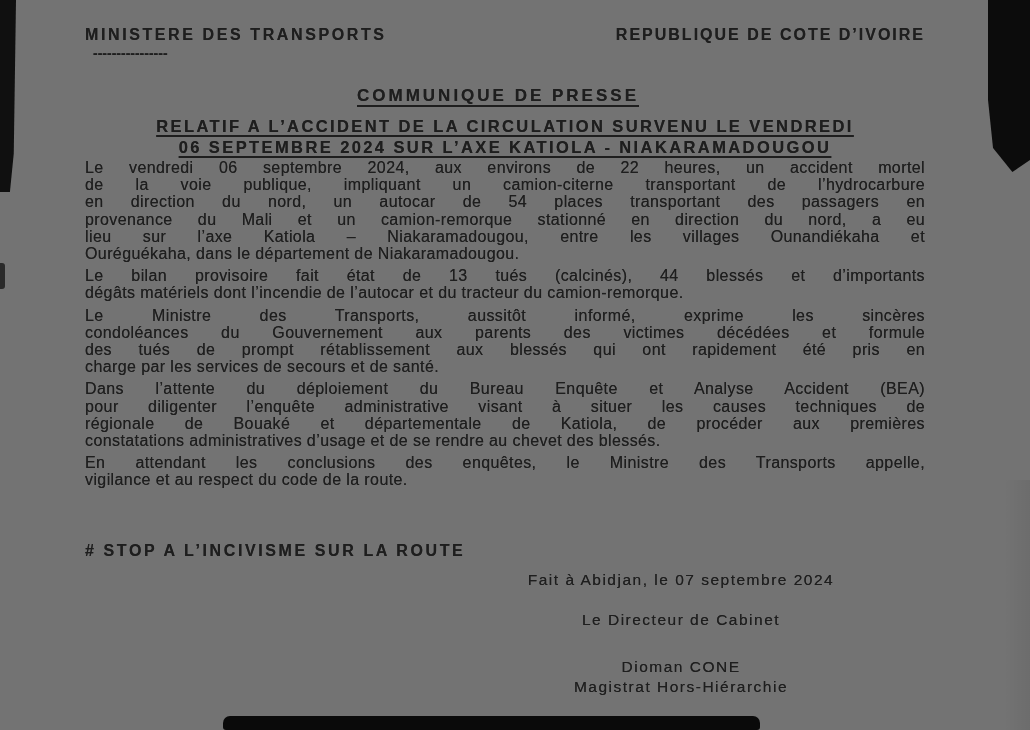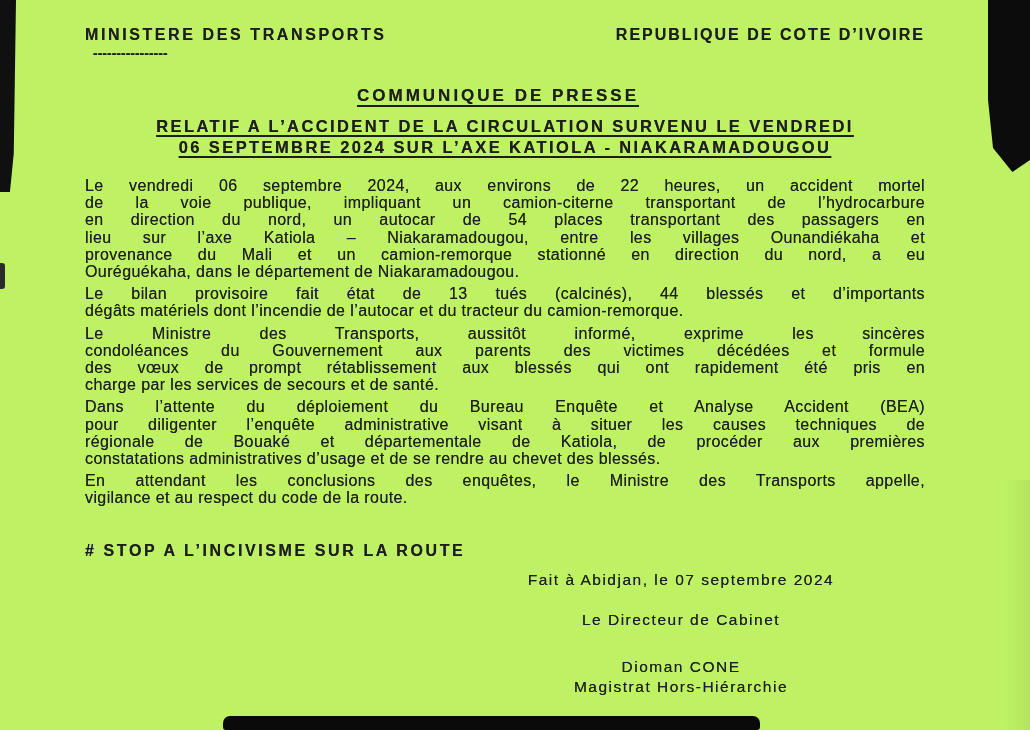--- a/index.html
+++ b/index.html
@@ -8,21 +8,21 @@
     background: #fbfbfb;
     width: 1030px;
     height: 730px;
     overflow: hidden;
     font-family: "Liberation Sans", sans-serif;
   }
   .page {
     position: relative;
     width: 1030px;
     height: 730px;
-    background: #bef264;
+    background: #737373;
     color: #1e1e1e;
     text-shadow: 0 0 0.5px rgba(30,30,30,0.75);
   }
   
   .scan-left {
     position: absolute; left: 0; top: 0;
     width: 16px; height: 192px;
     background: #101010;
     clip-path: polygon(0 0, 100% 0, 86% 80%, 62% 100%, 0 100%);
   }
@@ -76,21 +76,21 @@
     text-align: center; font-weight: bold; font-size: 16.5px;
     letter-spacing: 2.4px; line-height: 21px;
   }
   .subtitle div {
     text-decoration: underline;
     text-decoration-thickness: 2px;
     text-underline-offset: 3px;
   }
   
   .body {
-    position: absolute; top: 177px; left: 85px; width: 840px;
+    position: absolute; top: 159px; left: 85px; width: 840px;
     font-size: 16px; line-height: 17.2px; letter-spacing: 0.4px;
   }
   .para { margin: 0 0 5px 0; }
   .pline { text-align: justify; text-align-last: justify; }
   .pline.last { text-align-last: left; }
   .hashtag {
     position: absolute; top: 542px; left: 85px;
     font-weight: bold; font-size: 16px; letter-spacing: 2.6px;
   }
   
@@ -128,32 +128,32 @@
   <div class="subtitle">
     <div>RELATIF A L’ACCIDENT DE LA CIRCULATION SURVENU LE VENDREDI</div>
     <div>06 SEPTEMBRE 2024 SUR L’AXE KATIOLA - NIAKARAMADOUGOU</div>
   </div>
 
   <div class="body" id="paragraphs">
       <div class="para">
         <div class="pline">Le vendredi 06 septembre 2024, aux environs de 22 heures, un accident mortel</div>
         <div class="pline">de la voie publique, impliquant un camion-citerne transportant de l’hydrocarbure</div>
         <div class="pline">en direction du nord, un autocar de 54 places transportant des passagers en</div>
+        <div class="pline">provenance du Mali et un camion-remorque stationné en direction du nord, a eu</div>
         <div class="pline">lieu sur l’axe Katiola – Niakaramadougou, entre les villages Ounandiékaha et</div>
-        <div class="pline">provenance du Mali et un camion-remorque stationné en direction du nord, a eu</div>
         <div class="pline last">Ouréguékaha, dans le département de Niakaramadougou.</div>
       </div>
       <div class="para">
         <div class="pline">Le bilan provisoire fait état de 13 tués (calcinés), 44 blessés et d’importants</div>
         <div class="pline last">dégâts matériels dont l’incendie de l’autocar et du tracteur du camion-remorque.</div>
       </div>
       <div class="para">
         <div class="pline">Le Ministre des Transports, aussitôt informé, exprime les sincères</div>
         <div class="pline">condoléances du Gouvernement aux parents des victimes décédées et formule</div>
-        <div class="pline">des vœux de prompt rétablissement aux blessés qui ont rapidement été pris en</div>
+        <div class="pline">des tués de prompt rétablissement aux blessés qui ont rapidement été pris en</div>
         <div class="pline last">charge par les services de secours et de santé.</div>
       </div>
       <div class="para">
         <div class="pline">Dans l’attente du déploiement du Bureau Enquête et Analyse Accident (BEA)</div>
         <div class="pline">pour diligenter l’enquête administrative visant à situer les causes techniques de</div>
         <div class="pline">régionale de Bouaké et départementale de Katiola, de procéder aux premières</div>
         <div class="pline last">constatations administratives d’usage et de se rendre au chevet des blessés.</div>
       </div>
       <div class="para">
         <div class="pline">En attendant les conclusions des enquêtes, le Ministre des Transports appelle,</div>

